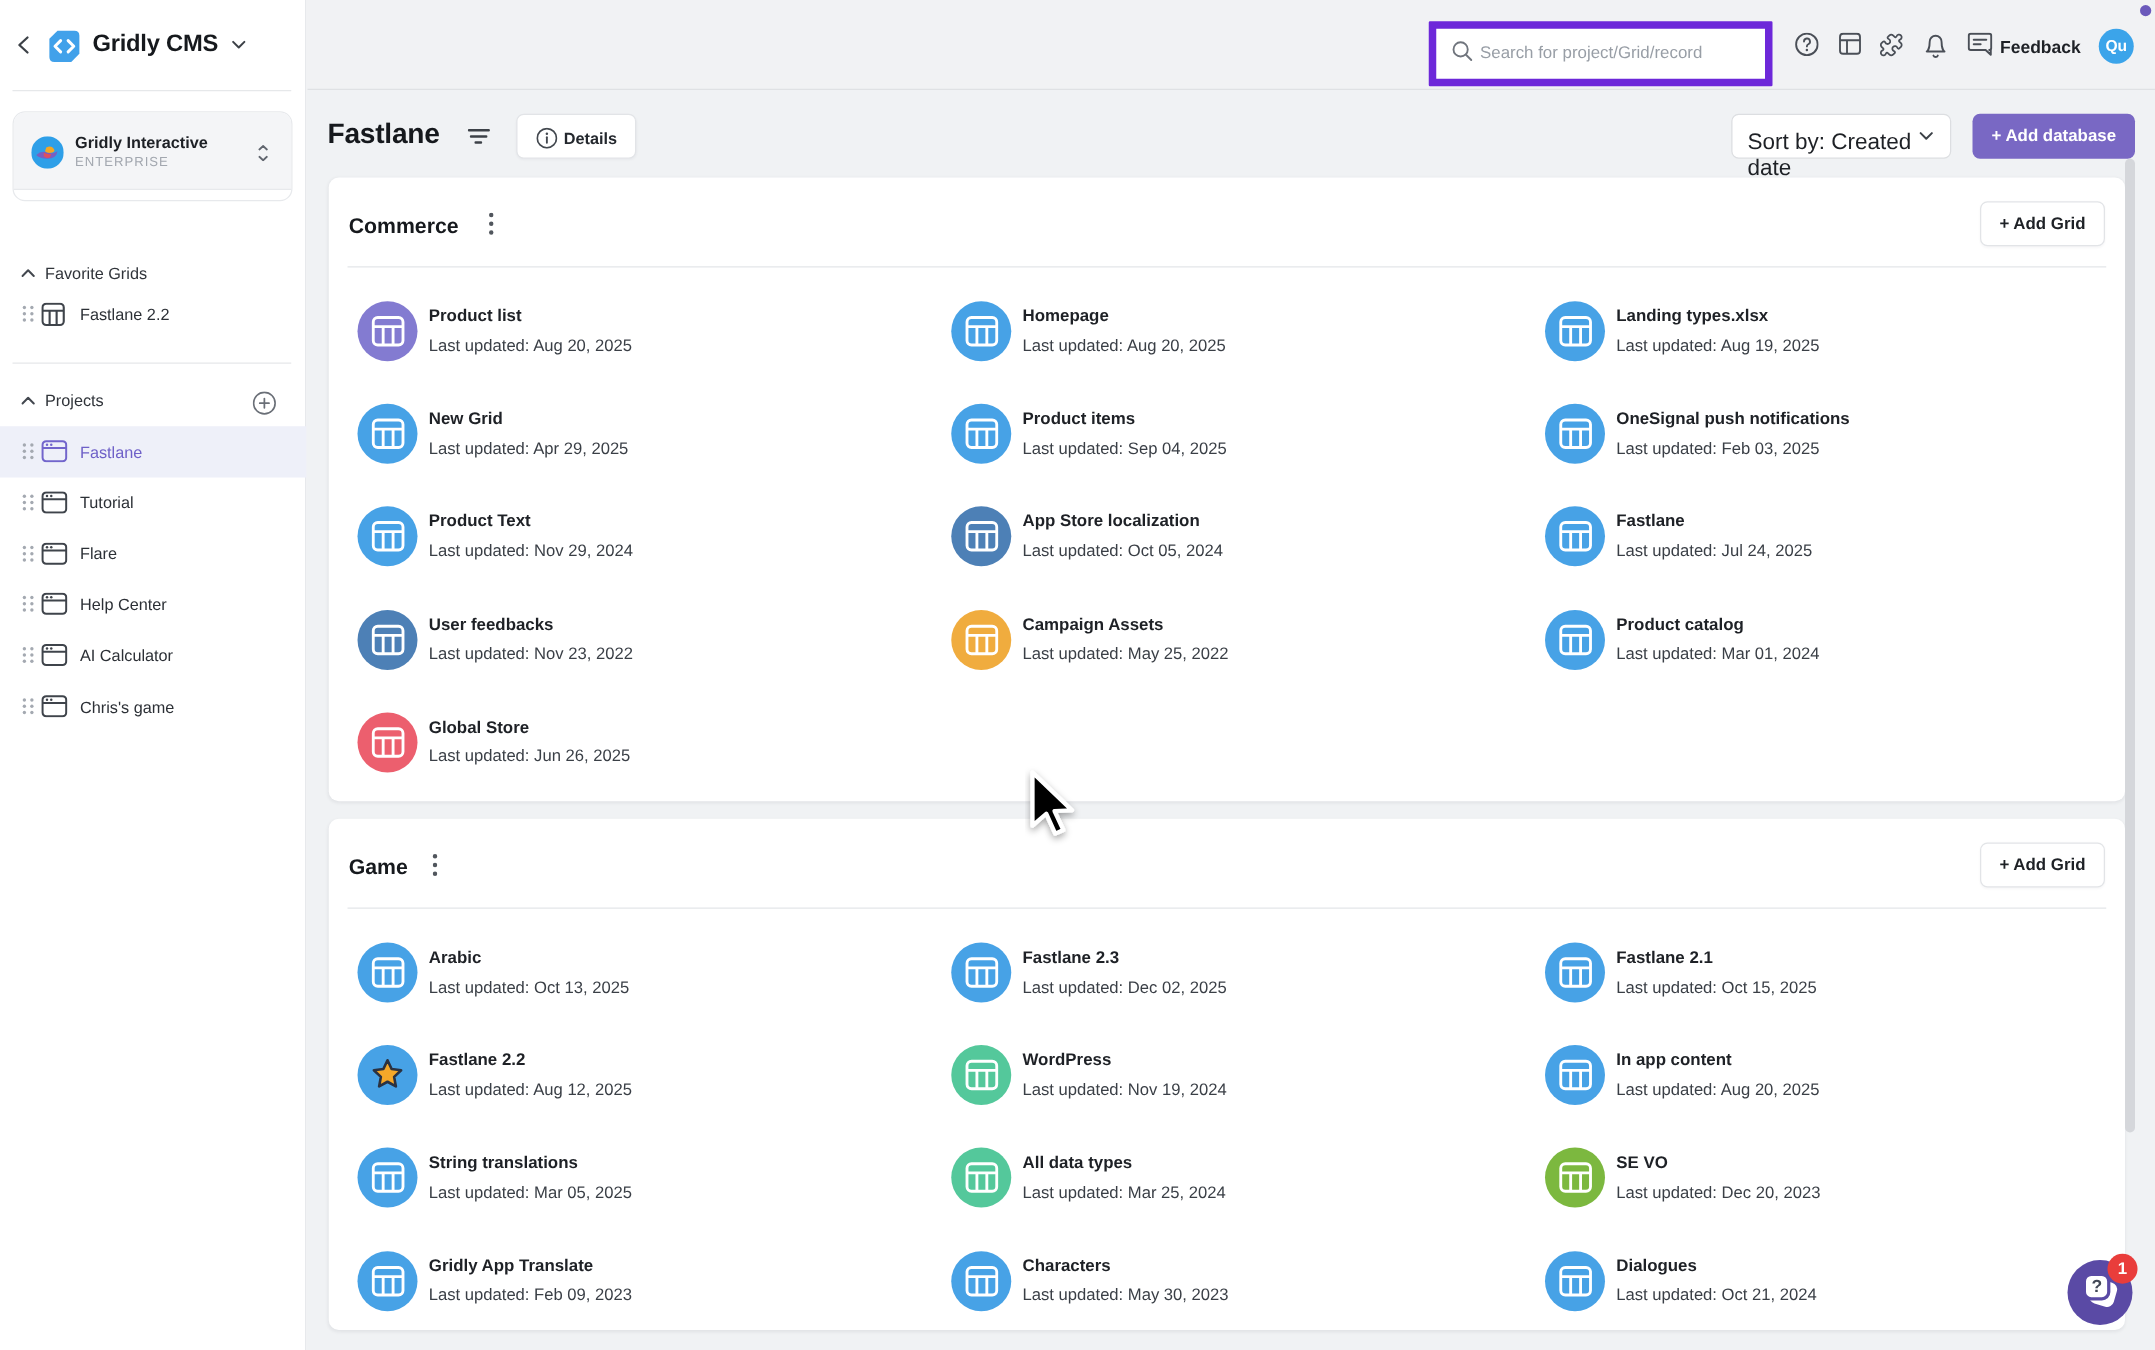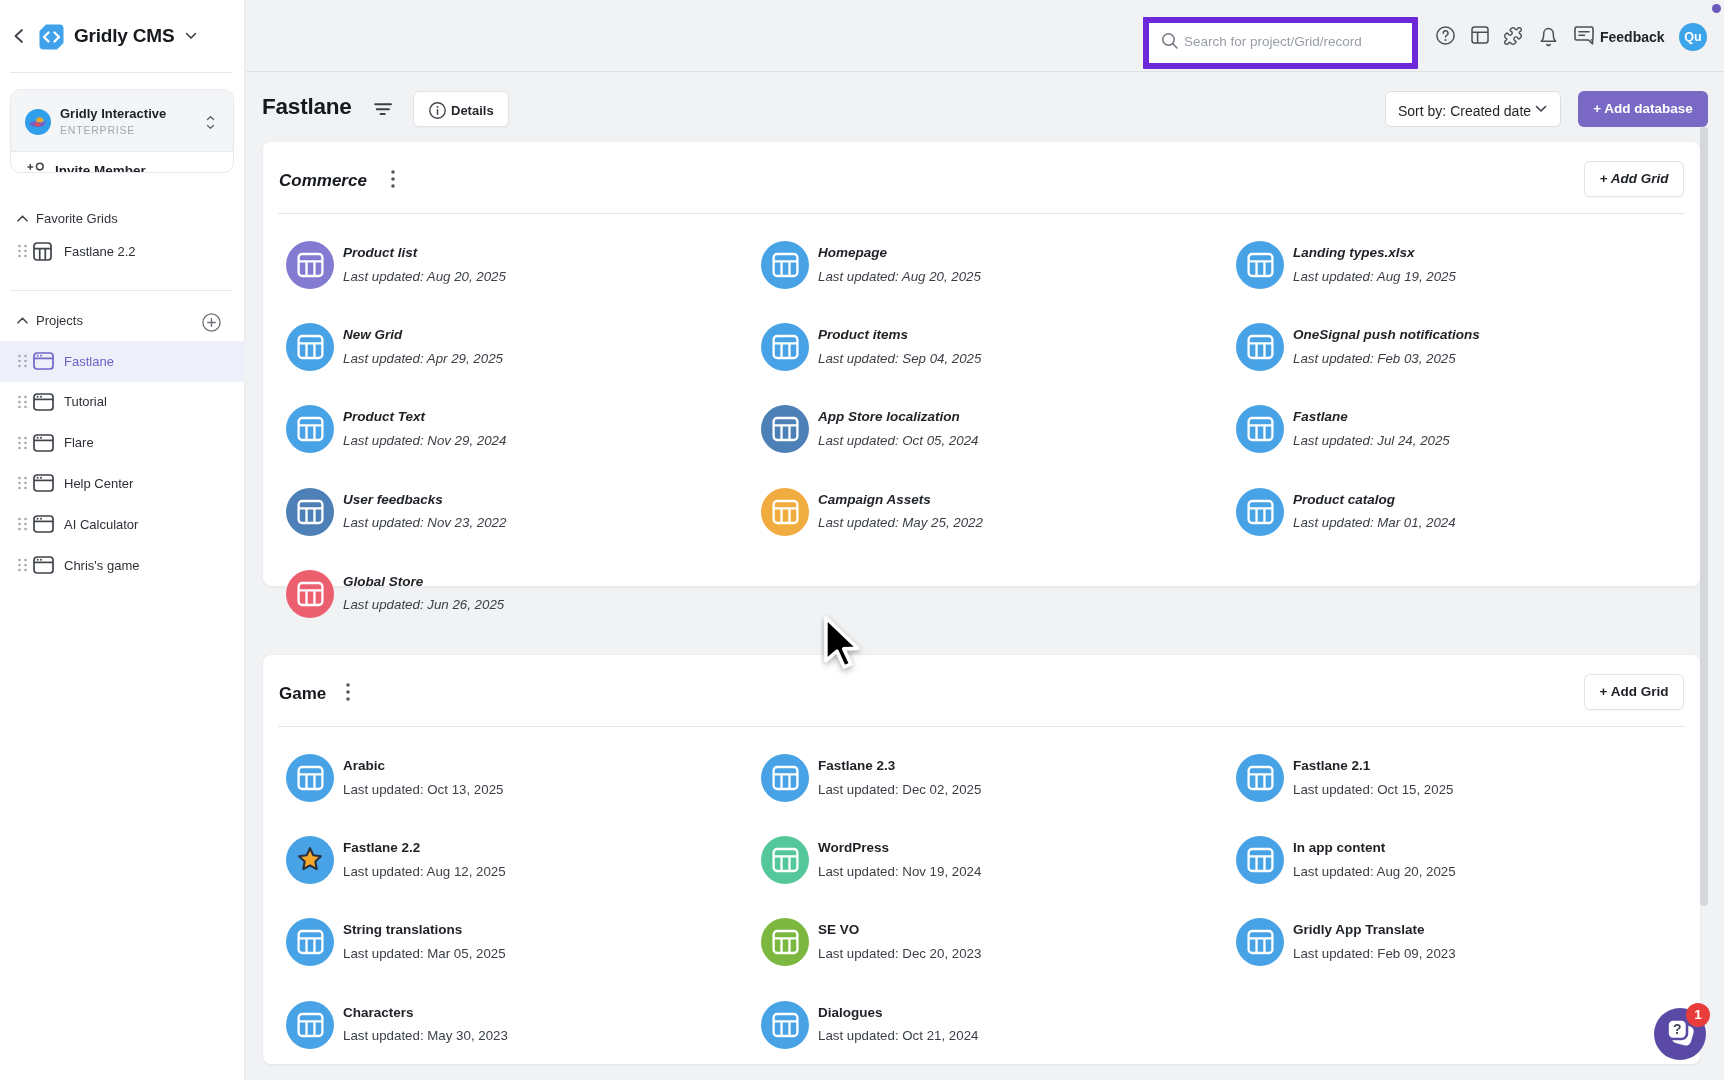--- a/index.html
+++ b/index.html
@@ -8,21 +8,21 @@
 
   
   .sidebar { position:absolute; left:0; top:0; width:245px; height:1080px; background:#fff; border-right:1px solid #e7e9ec; z-index:5; }
   .sb-head { position:relative; height:72px; }
   .sb-back { position:absolute; left:12px; top:28px; }
   .sb-logo { position:absolute; left:39px; top:24px; }
   .sb-title { position:absolute; left:74px; top:25px; font-size:19px; font-weight:bold; letter-spacing:-0.2px; color:#16191d; }
   .sb-caret { position:absolute; left:185px; top:32px; }
   .sb-divider { position:absolute; left:10px; right:11px; top:72px; height:1px; background:#e6e8ea; }
 
-  .ws-card { position:absolute; left:10px; top:89px; width:224px; height:84px; border:1px solid #e7e9ec; border-radius:10px; background:#fff; overflow:hidden; }
+  .ws-card { position:absolute; left:10px; top:89px; width:224px; height:72px; border:1px solid #e7e9ec; border-radius:10px; background:#fff; overflow:hidden; }
   .ws-top { height:62px; background:#f4f5f7; border-bottom:1px solid #e7e9ec; position:relative; }
   .ws-avatar { position:absolute; left:14px; top:19px; }
   .ws-name { position:absolute; left:49px; top:15.5px; font-size:13px; font-weight:bold; color:#1d2025; }
   .ws-tier { position:absolute; left:49px; top:34px; font-size:10.5px; letter-spacing:0.8px; color:#a2a7af; }
   .ws-chev { position:absolute; right:18px; top:26px; }
   .ws-invite { height:37px; position:relative; }
   .ws-invite svg { position:absolute; left:16px; top:9px; }
   .ws-invite span { position:absolute; left:44px; top:11px; font-size:13.5px; font-weight:bold; color:#1d2025; }
 
   .sec-head { position:absolute; left:0; width:245px; height:24px; }
@@ -50,21 +50,21 @@
   .avatar { position:absolute; left:1433px; top:23px; width:28px; height:28px; border-radius:50%; background:#3ba4ea; color:#fff; font-size:12.5px; font-weight:bold; text-align:center; line-height:28px; }
   .corner-dot { position:absolute; right:3px; top:4px; width:9px; height:9px; border-radius:50%; background:#6b59bb; }
 
   
   .main-h1 { position:absolute; left:262px; top:94px; font-size:22.5px; font-weight:bold; color:#16191d; letter-spacing:-0.2px; }
   .filter-ic { position:absolute; left:374px; top:103px; }
   .btn-details { position:absolute; left:413px; top:91px; width:96px; height:36px; background:#fff; border:1px solid #e2e4e7; border-radius:6px; box-shadow:0 1px 2px rgba(30,35,45,.04); }
   .btn-details svg { position:absolute; left:15px; top:10px; }
   .btn-details span { position:absolute; left:37px; top:10.5px; font-size:13px; font-weight:bold; color:#24282e; }
   .sortbox { position:absolute; left:1385px; top:91px; width:176px; height:36px; background:#fff; border:1px solid #dcdee1; border-radius:6px; }
-  .sortbox span { position:absolute; left:12px; top:10.5px; font-size:14px; color:#1e2126; }
+  .sortbox span { position:absolute; left:12px; top:10.5px; font-size:18px; color:#1e2126; }
   .sortbox svg { position:absolute; right:13px; top:13px; }
   .btn-adddb { position:absolute; left:1578px; top:91px; width:130px; height:36px; background:#7968c4; border-radius:6px; color:#fff; font-size:13.5px; font-weight:bold; text-align:center; line-height:36px; }
 
   
   .card { position:absolute; left:263px; width:1437px; background:#fff; border-radius:8px; box-shadow:0 1px 3px rgba(25,30,40,.07); }
   .card-head { position:relative; height:72px; border-bottom:1px solid #e4e6e9; margin:0 15px; }
   .card-title { position:absolute; left:1px; top:28.5px; font-size:17px; font-weight:bold; color:#16191d; }
   .card-dots { position:absolute; top:28px; }
   .btn-addgrid { position:absolute; right:1px; top:19px; width:100px; height:36px; background:#fff; border:1px solid #e2e4e7; border-radius:6px; font-size:13.5px; font-weight:bold; color:#1e2126; text-align:center; line-height:34px; box-shadow:0 1px 2px rgba(30,35,45,.04); }
   .items { position:absolute; left:23px; top:99px; display:grid; grid-template-columns:475px 475px 475px; grid-auto-rows:48px; row-gap:34.2px; }
@@ -334,21 +334,21 @@
   <span>Details</span>
 </div>
 <div class="sortbox">
   <span>Sort by: Created date</span>
   <svg width="12" height="8" viewBox="0 0 12 8">
       <path d="M1.5 1.5 L6 6 L10.5 1.5" fill="none" stroke="#3c4147" stroke-width="1.6" stroke-linecap="round" stroke-linejoin="round"></path>
     </svg>
 </div>
 <div class="btn-adddb">+ Add database</div>
 
-<div class="card" style="top:142px; height:444px;font-style:italic;">
+<div class="card" style="top:142px; height:499px;">
   <div class="card-head">
     <div class="card-title">Commerce</div>
     <svg class="card-dots" style="left:113px;" width="4" height="18" viewBox="0 0 4 18">
         <g fill="#51565d">
           <circle cx="2" cy="2" r="1.8"></circle>
           <circle cx="2" cy="9" r="1.8"></circle>
           <circle cx="2" cy="16" r="1.8"></circle>
         </g>
       </svg>
     <div class="btn-addgrid">+ Add Grid</div>
@@ -561,20 +561,30 @@
     </div>
     <div class="item">
       <div class="ic48 c-blue">
           <svg width="27" height="26" viewBox="0 0 27 26">
           <rect x="1.6" y="2" width="23.8" height="22" rx="3.6" fill="none" stroke="#fff" stroke-width="2.3"></rect>
           <path d="M1.6 9.3 H25.4 M9.53 9.3 V24 M17.47 9.3 V24" fill="none" stroke="#fff" stroke-width="2.3"></path>
         </svg>
         </div>
       <div class="it-title">String translations</div>
       <div class="it-sub">Last updated: Mar 05, 2025</div>
+    </div>
+    <div class="item">
+      <div class="ic48 c-teal">
+          <svg width="27" height="26" viewBox="0 0 27 26">
+          <rect x="1.6" y="2" width="23.8" height="22" rx="3.6" fill="none" stroke="#fff" stroke-width="2.3"></rect>
+          <path d="M1.6 9.3 H25.4 M9.53 9.3 V24 M17.47 9.3 V24" fill="none" stroke="#fff" stroke-width="2.3"></path>
+        </svg>
+        </div>
+      <div class="it-title">All data types</div>
+      <div class="it-sub">Last updated: Mar 25, 2024</div>
     </div>
     <div class="item">
       <div class="ic48 c-green">
           <svg width="27" height="26" viewBox="0 0 27 26">
           <rect x="1.6" y="2" width="23.8" height="22" rx="3.6" fill="none" stroke="#fff" stroke-width="2.3"></rect>
           <path d="M1.6 9.3 H25.4 M9.53 9.3 V24 M17.47 9.3 V24" fill="none" stroke="#fff" stroke-width="2.3"></path>
         </svg>
         </div>
       <div class="it-title">SE VO</div>
       <div class="it-sub">Last updated: Dec 20, 2023</div>

